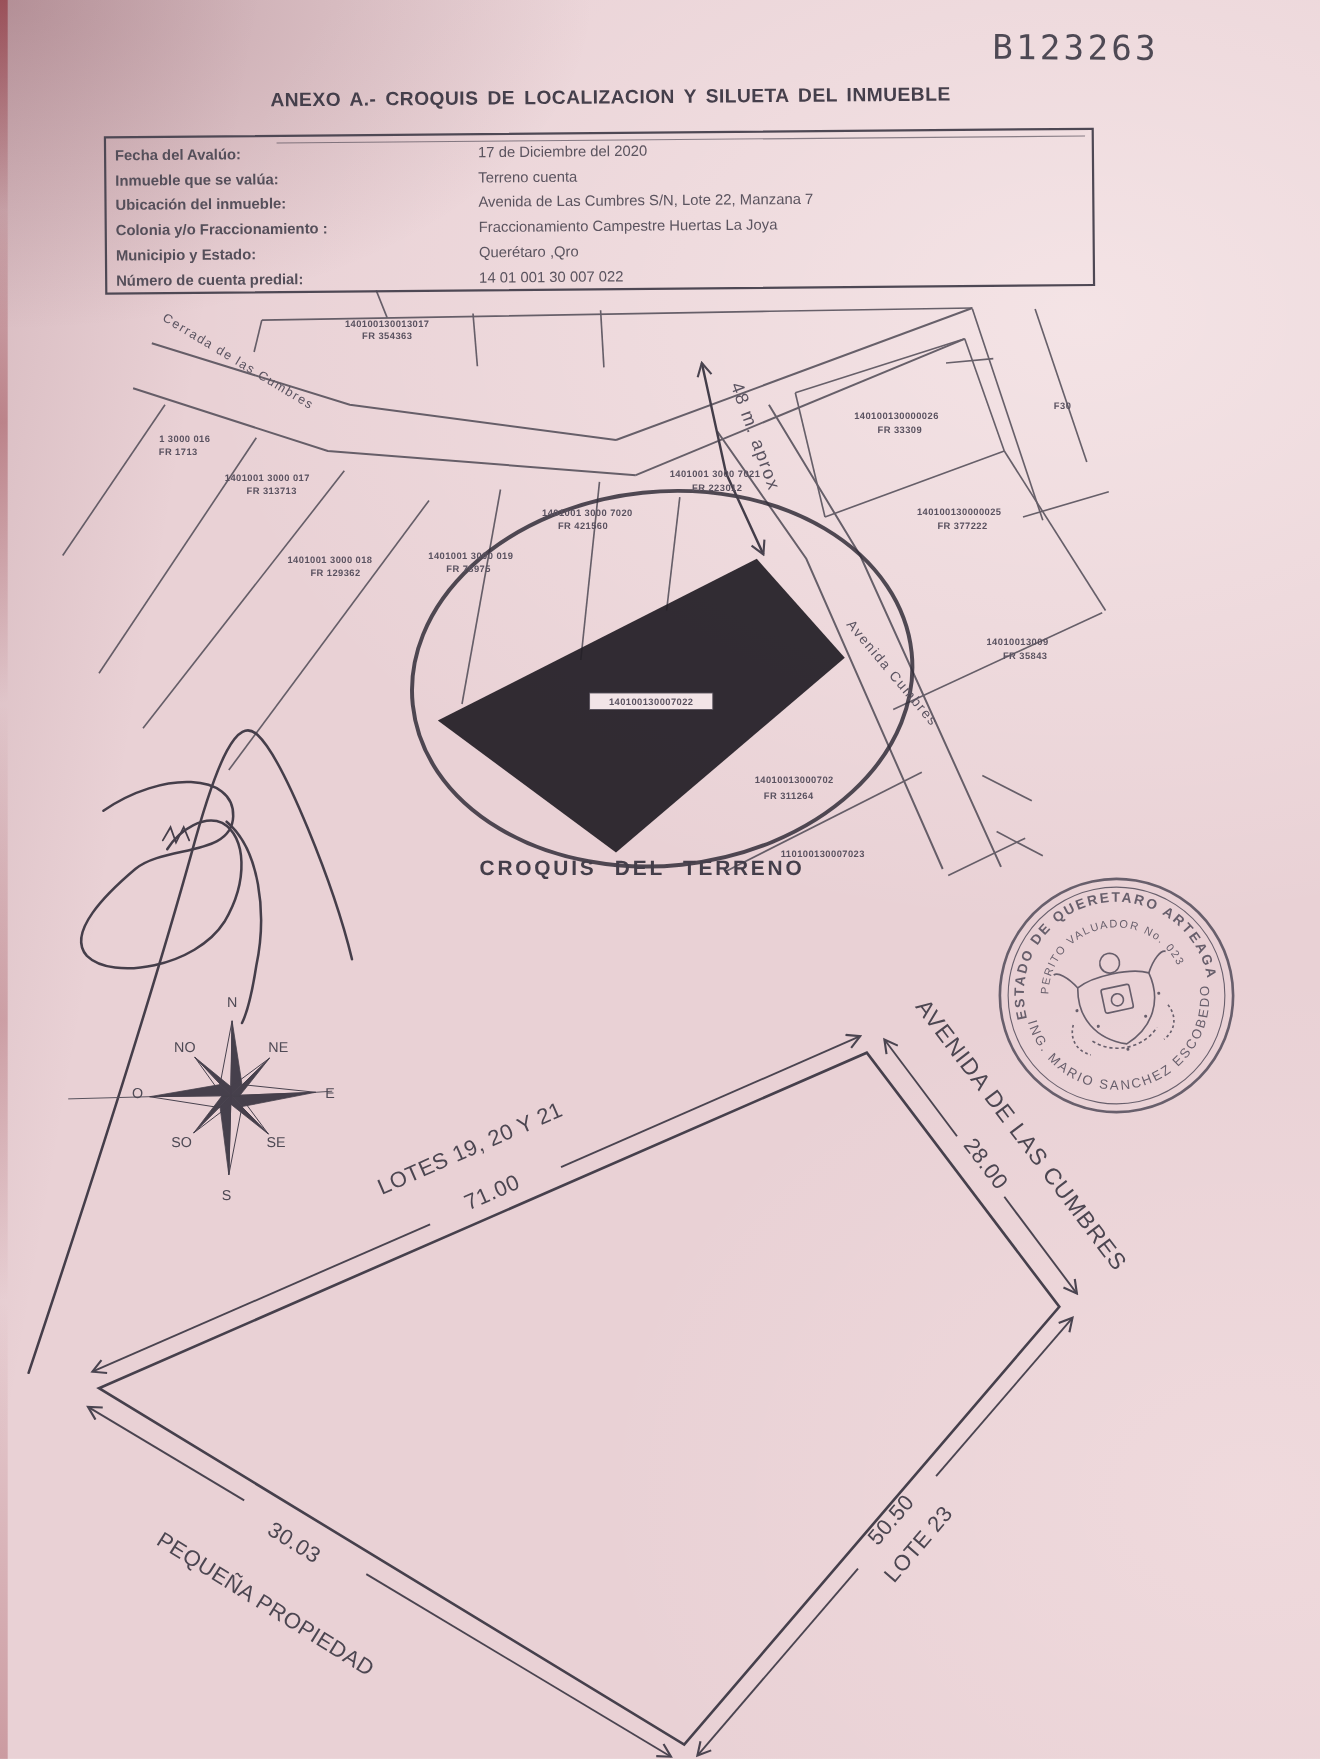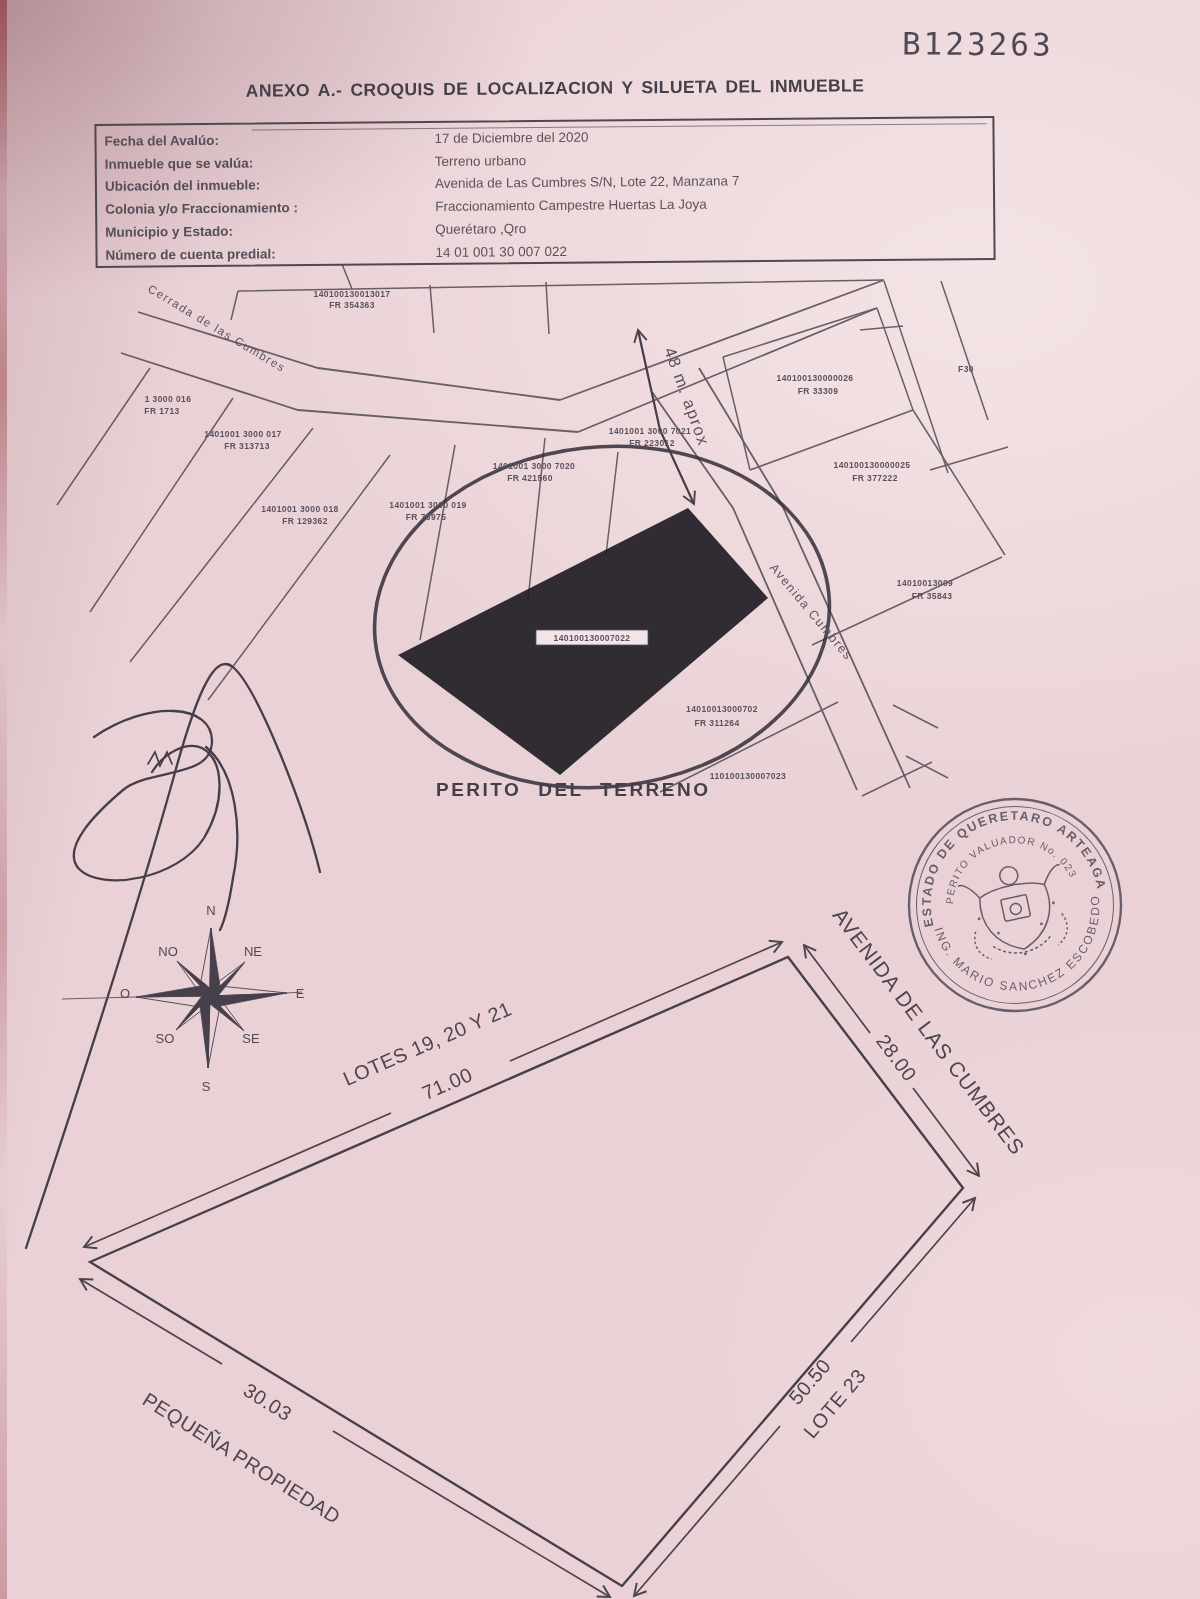--- a/index.html
+++ b/index.html
@@ -48,21 +48,21 @@
 
 <div class="title">ANEXO A.- CROQUIS DE LOCALIZACION Y SILUETA DEL INMUEBLE</div>
 
 <div class="info-box">
   <div class="irow">
     <span class="ilabel">Fecha del Avalúo:</span>
     <span class="ivalue">17 de Diciembre del 2020</span>
   </div>
   <div class="irow">
     <span class="ilabel">Inmueble que se valúa:</span>
-    <span class="ivalue">Terreno urbano</span>
+    <span class="ivalue">Terreno cuenta</span>
   </div>
   <div class="irow">
     <span class="ilabel">Ubicación del inmueble:</span>
     <span class="ivalue">Avenida de Las Cumbres S/N, Lote 22, Manzana 7</span>
   </div>
   <div class="irow">
     <span class="ilabel">Colonia y/o Fraccionamiento :</span>
     <span class="ivalue">Fraccionamiento Campestre Huertas La Joya</span>
   </div>
   <div class="irow">
@@ -260,13 +260,13 @@
     <text class="dimtxt" text-anchor="middle" transform="translate(450,1090) rotate(-23.6)">71.00</text>
     <text class="bigname" text-anchor="middle" transform="translate(923,1036) rotate(52.9)">AVENIDA DE LAS CUMBRES</text>
     <text class="dimtxt" text-anchor="middle" transform="translate(891,1062) rotate(52.9)">28.00</text>
     <text class="dimtxt" text-anchor="middle" transform="translate(815,1386) rotate(-49.4)">50.50</text>
     <text class="dimtxt" text-anchor="middle" transform="translate(840,1408) rotate(-49.4)">LOTE 23</text>
     <text class="dimtxt" text-anchor="middle" transform="translate(264,1408) rotate(32)">30.03</text>
     <text class="dimtxt" text-anchor="middle" transform="translate(238,1464) rotate(32)">PEQUEÑA PROPIEDAD</text>
   </g>
 </svg>
 
-<div class="caption">PERITO DEL TERRENO</div>
+<div class="caption">CROQUIS DEL TERRENO</div>
 
 </body></html>

